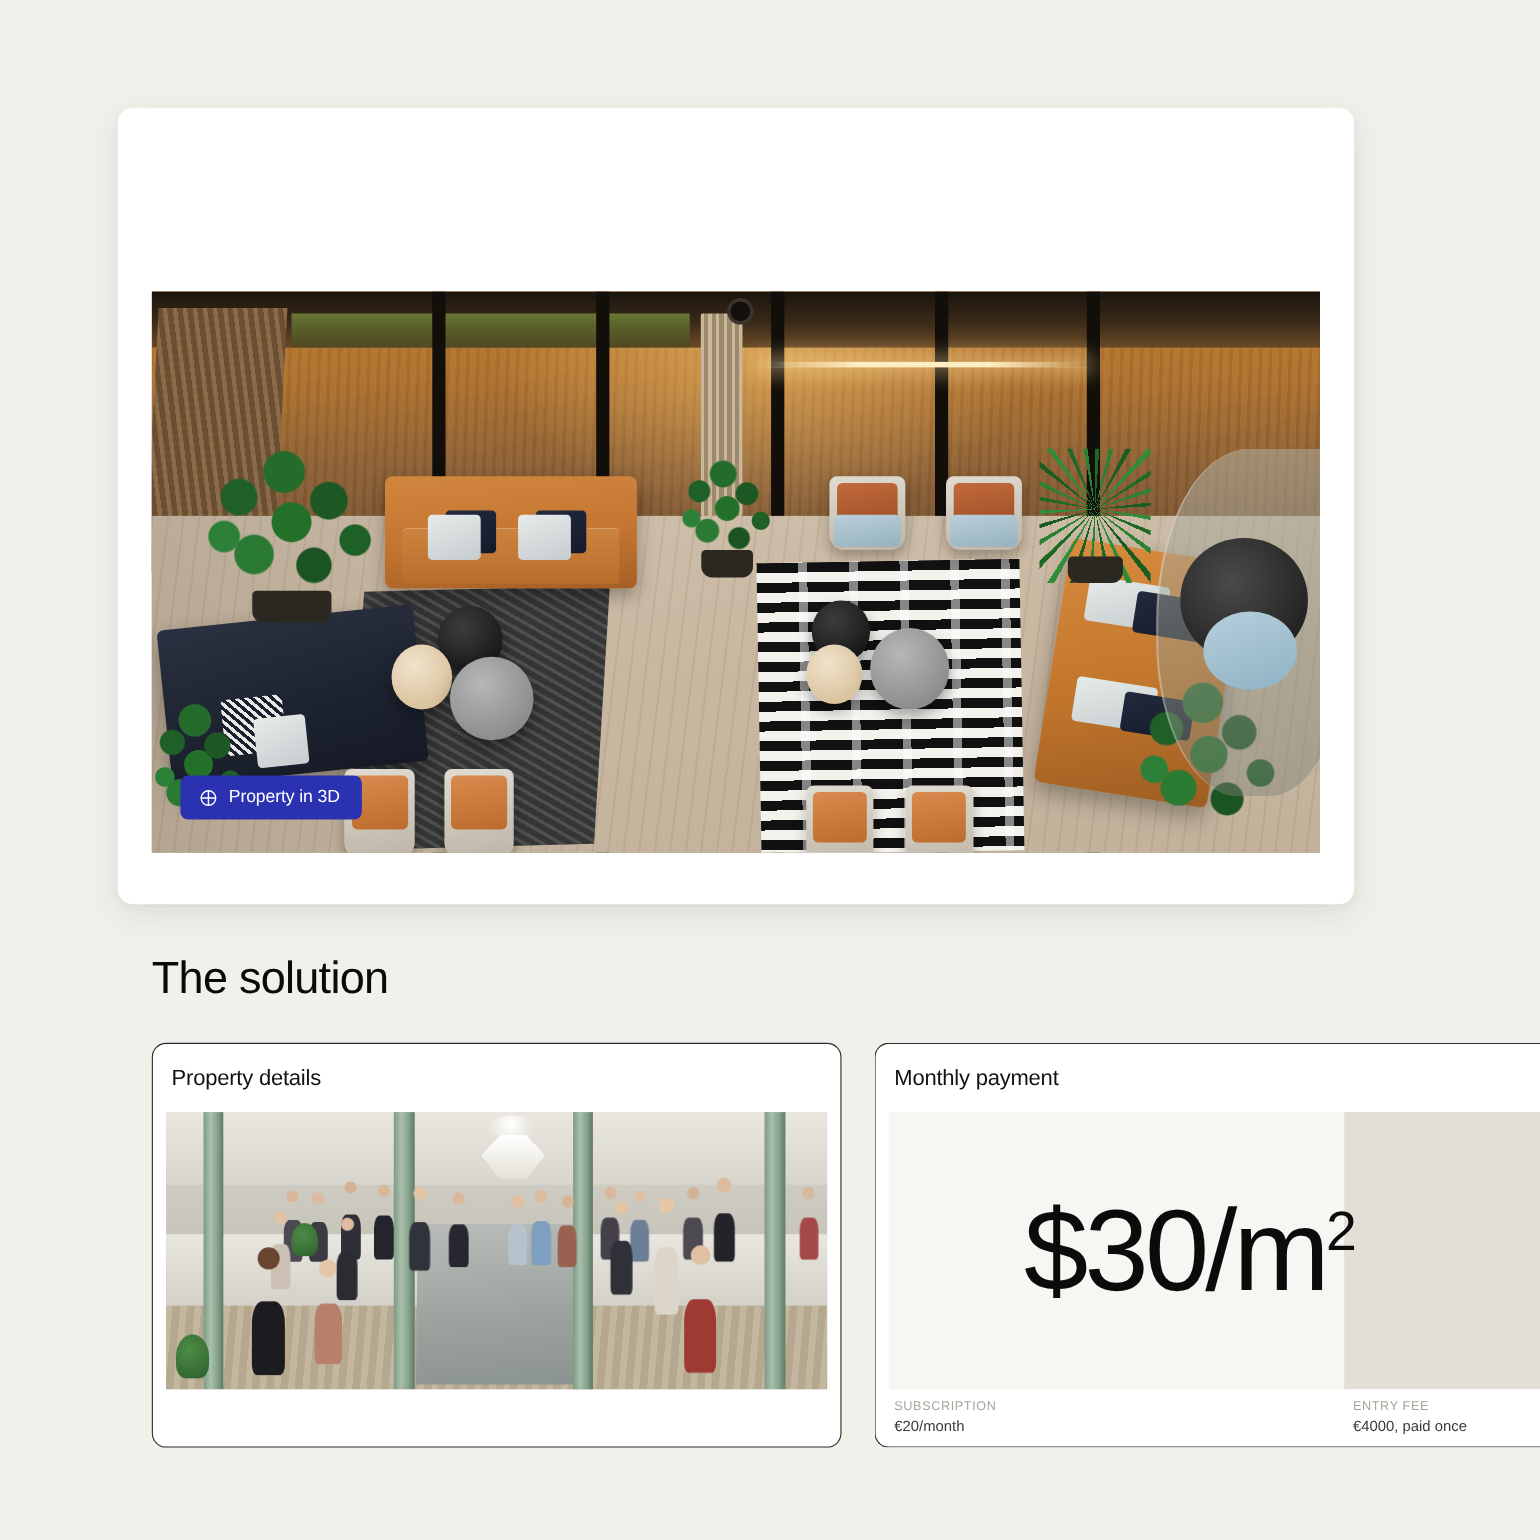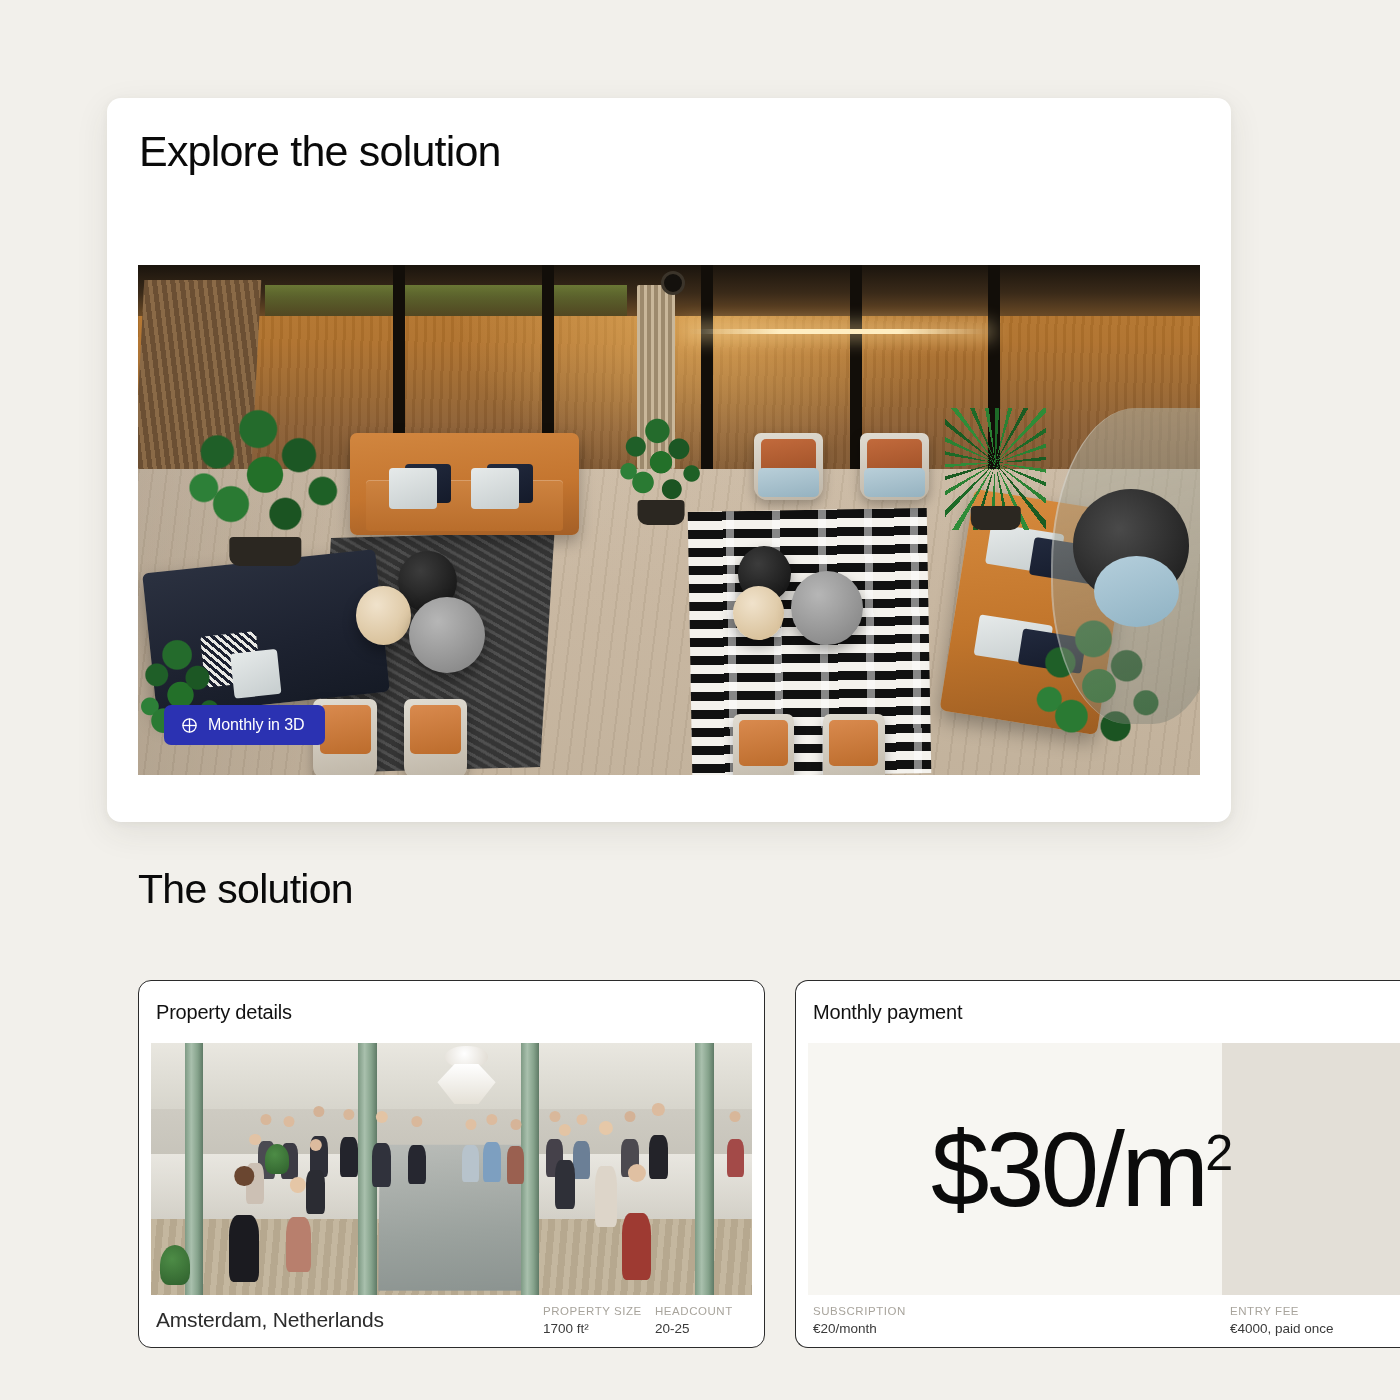--- a/index.html
+++ b/index.html
@@ -252,21 +252,20 @@
     position: absolute; left: 138px; top: 866px;
     font-size: 41px; font-weight: 400; letter-spacing: -0.7px; color: #0A0A0A;
   }
 
   .detail-card {
     position: absolute; top: 948px;
     background: #FFFFFF;
     border: 1.4px solid #2B2B2B;
     border-radius: 13px;
     overflow: hidden;
-    margin-top: 32px;
   }
   .card-left  { left: 138px; width: 627px; height: 368px; }
   .card-right { left: 795px; width: 620px; height: 368px; border-right: none; border-radius: 13px 0 0 13px; }
 
   .card-head {
     height: 62px; display: flex; align-items: center;
     padding-left: 17px;
     font-size: 20px; color: #111111; letter-spacing: -0.2px;
   }
 
@@ -359,21 +358,20 @@
   .price-text sup { font-size: 0.48em; vertical-align: super; letter-spacing: -1px; }
   .pay-footer {
     position: absolute; left: 0; bottom: 0; width: 100%; height: 54px;
   }
 </style>
 </head>
 <body>
 
 <div class="hero-card">
 
-  <h1 class="hero-title">Explore the solution</h1>
 
 
   <div class="hero-photo">
     <div class="scene">
 
       <div class="wall"></div>
       <div class="wall-glow"></div>
       <div class="ceiling"></div>
       <div class="ceiling-glass"></div>
       <div class="ceil-beam" style="left:24%"></div>
@@ -467,21 +465,21 @@
     </div>
 
     <button class="explore-btn">
       <span>
         <svg width="17" height="17" viewBox="0 0 17 17" fill="none" stroke="#ffffff" stroke-width="1.3">
           <circle cx="8.5" cy="8.5" r="6.6"></circle>
           <line x1="8.5" y1="1.6" x2="8.5" y2="15.4"></line>
           <line x1="1.6" y1="8.5" x2="15.4" y2="8.5"></line>
         </svg>
       </span>
-      <span>Monthly in 3D</span>
+      <span>Property in 3D</span>
     </button>
   </div>
 </div>
 
 <h2 class="details-title">The solution</h2>
 
 <div class="detail-card card-left">
   <div class="card-head">Property details</div>
 
   <div class="prop-photo">
@@ -582,33 +580,20 @@
       </div>
     <div class="person" style="left:78%;top:48%;width:5.6%;height:46%;">
         <div class="head" style="background:#e0c0a2"></div>
         <div class="body" style="background:#9e3a32"></div>
       </div>
 
     <div class="small-plant" style="left:19%;top:40%;width:4%;height:12%;"></div>
     <div class="small-plant" style="left:1.5%;top:80%;width:5%;height:16%;"></div>
   </div>
 
-  <div class="prop-footer">
-    <div class="prop-location">Amsterdam, Netherlands</div>
-
-    <div class="meta-group" style="left:404px;">
-      <div class="meta-label">PROPERTY SIZE</div>
-      <div class="meta-value">1700 ft²</div>
-    </div>
-
-    <div class="meta-group" style="left:516px;">
-      <div class="meta-label">HEADCOUNT</div>
-      <div class="meta-value">20-25</div>
-    </div>
-  </div>
 </div>
 
 <div class="detail-card card-right">
   <div class="card-head">Monthly payment</div>
 
   <div class="price-panel">
     <div class="band-right"></div>
     <div class="price-text"><span>$30/m</span><sup>2</sup></div>
   </div>
 

